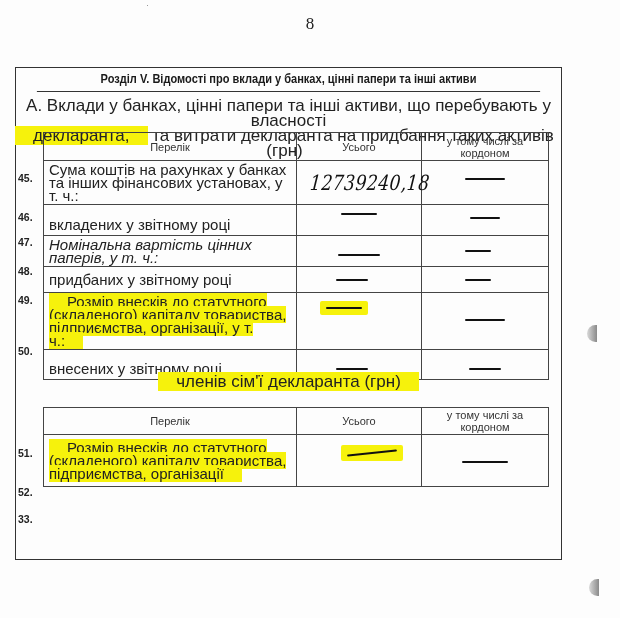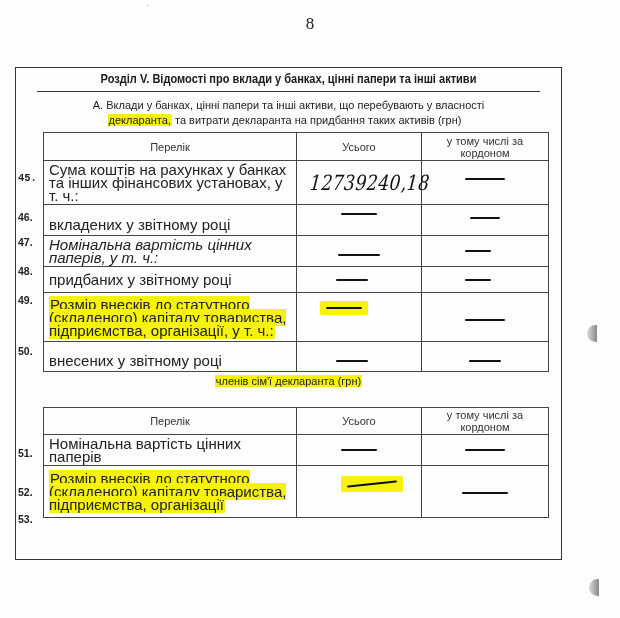--- a/index.html
+++ b/index.html
@@ -18,23 +18,23 @@
     position: absolute; left: 15px; top: 67px; width: 547px; height: 493px;
     border: 1.5px solid #333; box-sizing: border-box;
   }
   .section-title {
     position: absolute; left: 15px; top: 67px; width: 547px; height: 25px;
     border-bottom: 1.5px solid #333; box-sizing: border-box;
     text-align: center; font-weight: bold; font-size: 12px; line-height: 24px; transform: scaleX(0.92);
   }
   .sub-title {
     position: absolute; left: 15px; width: 547px; text-align: center;
-    font-size: 11px; line-height: 15px; color: #222;
+    font-size: 17px; line-height: 15px; color: #222;
   }
-  .hl { background: #f6f20c; padding: 0 1px; }
+  .hl { background: #f6f20c; padding: 0 18px; }
   table.decl {
     position: absolute; left: 43px; width: 505px; border-collapse: collapse;
     table-layout: fixed;
   }
   table.decl td, table.decl th {
     border: 1px solid #444; padding: 0; vertical-align: middle;
   }
   table.decl th {
     font-weight: normal; font-size: 11px; color: #333; text-align: center;
   }
@@ -115,21 +115,21 @@
     <td class="val" style="vertical-align:top;padding-top:14px;"><span class="dash" style="width:40px;"></span></td>
   </tr>
   <tr style="height:30px;">
     <td class="name" style="padding-top:10px!important;">внесених у звітному році</td>
     <td class="val"><span class="dash" style="width:32px;margin-right:14px;"></span></td>
     <td class="val"><span class="dash" style="width:32px;"></span></td>
   </tr>
 </tbody>
   </table>
 
-<div class="row-num" style="top:172px;font-family:Liberation Mono, monospace;">45.</div>
+<div class="row-num" style="top:172px;">45.</div>
 <div class="row-num" style="top:211px;">46.</div>
 <div class="row-num" style="top:236px;">47.</div>
 <div class="row-num" style="top:265px;">48.</div>
 <div class="row-num" style="top:294px;">49.</div>
 <div class="row-num" style="top:345px;">50.</div>
 
 <div class="sub-title" style="top:374px;">
   <div><span class="hl">членів сім'ї декларанта (грн)</span></div>
 </div>
 
@@ -138,31 +138,26 @@
       <col class="col-name">
       <col class="col-total">
       <col class="col-abroad">
     </colgroup>
   <tbody>
       <tr style="height:27px;">
     <th>Перелік</th>
     <th>Усього</th>
     <th>у тому числі за кордоном</th>
   </tr>
-  <tr style="height:26px;">
-    <td class="name">Номінальна вартість цінних паперів</td>
-    <td class="val"><span class="dash" style="width:36px;margin-bottom:4px;"></span></td>
-    <td class="val"><span class="dash" style="width:40px;margin-bottom:4px;"></span></td>
-  </tr>
   <tr style="height:52px;">
     <td class="name"><span class="hl">Розмір внесків до статутного (складеного) капіталу товариства, підприємства, організації</span></td>
     <td class="val" style="vertical-align:top;padding-top:10px;"><span class="dash-hl" style="margin-left:26px;padding:7px 6px;"><span class="dash" style="width:50px;display:block;transform:rotate(-6deg);"></span></span></td>
     <td class="val" style="vertical-align:top;padding-top:14px;"><span class="dash" style="width:46px;"></span></td>
   </tr>
 </tbody>
   </table>
 
 <div class="row-num" style="top:447px;">51.</div>
 <div class="row-num" style="top:486px;">52.</div>
-<div class="row-num" style="top:513px;">53.</div>
+<div class="row-num" style="top:513px;">33.</div>
 
 <div class="punch" style="left:587px;top:325px;"></div>
 <div class="punch" style="left:589px;top:579px;"></div>
 
 </body></html>

